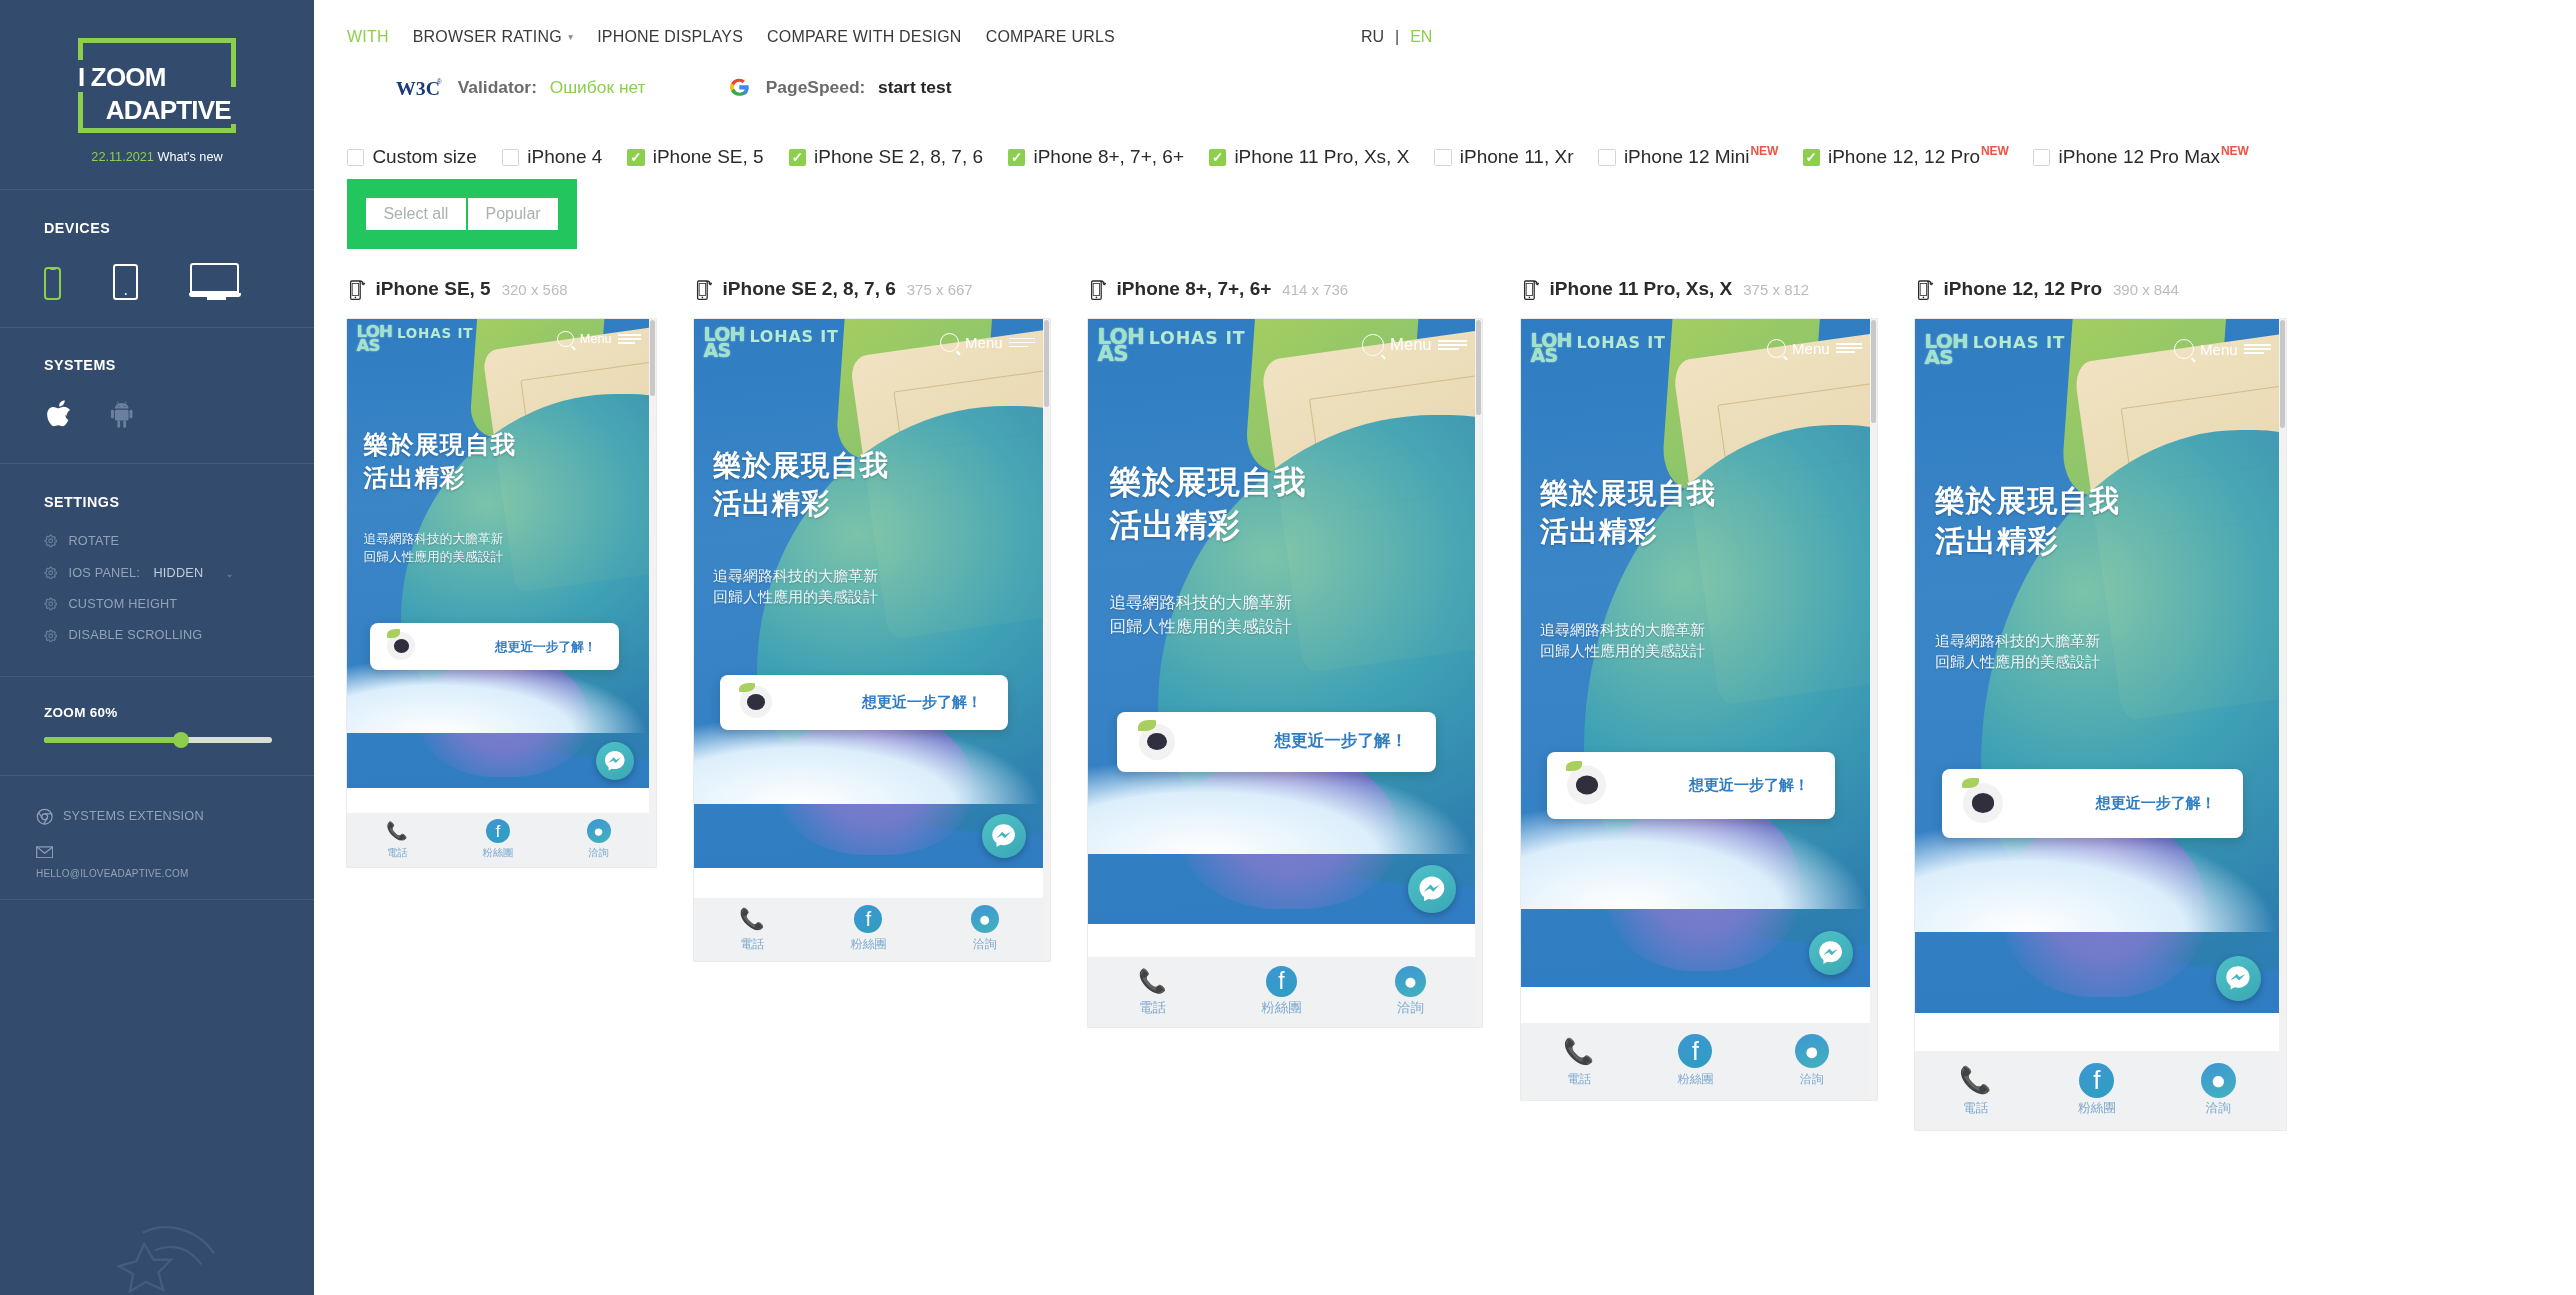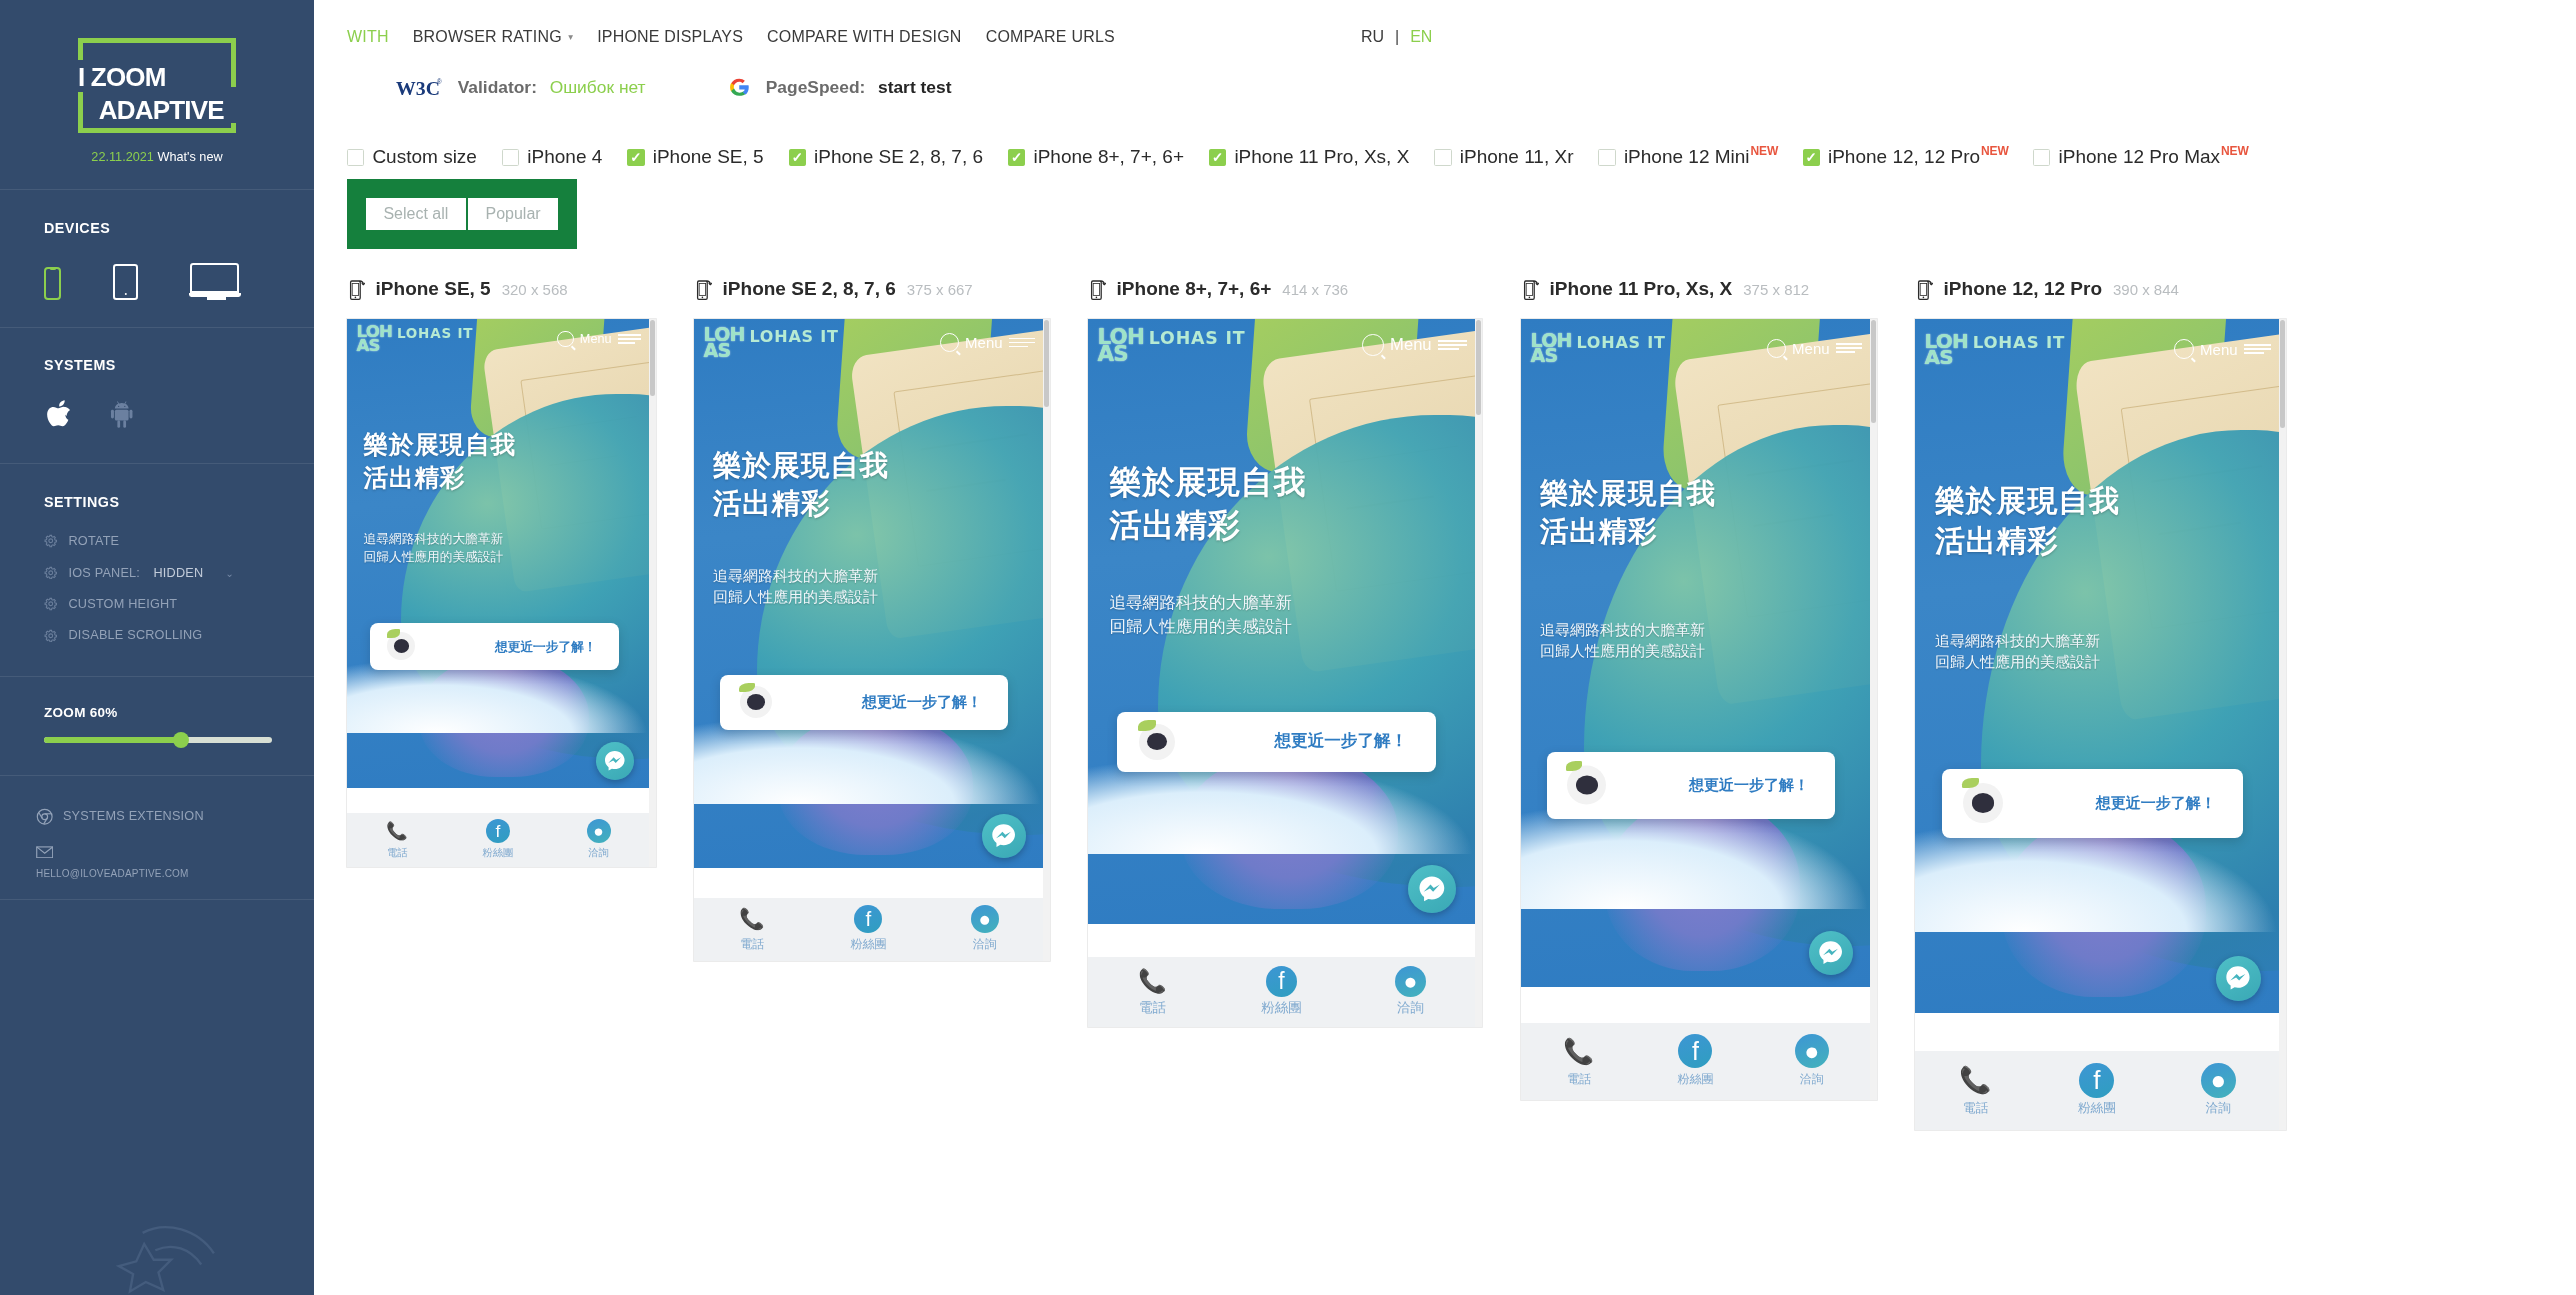--- a/index.html
+++ b/index.html
@@ -42,21 +42,21 @@
   }
   .logo-l1, .logo-l2 {
     position: absolute;
     color: #fff; font-weight: bold; letter-spacing: -0.8px;
     font-size: 26px; line-height: 1;
     background: #334b6c;
     padding: 1.6px 4.8px;
     white-space: nowrap;
   }
   .logo-l1 { left: -4.8px; top: 24px; }
-  .logo-l2 { left: 16px; top: 57px; }
+  .logo-l2 { left: 23px; top: 57px; }
 
   .logo-date {
     margin-top: 17.4px; text-align: center;
     font-size: 12.7px;
   }
   .logo-date .d { color: #8ccf4d; }
   .logo-date .w { color: #ffffff; }
 
   .sb-sep { height: 0.8px; background: rgba(255,255,255,0.09); margin-top: 25px; }
 
@@ -213,21 +213,21 @@
     content: "✓"; color: #fff; font-size: 13.5px; line-height: 1; font-weight: bold;
   }
   .ck .lbl { font-size: 19px; color: #2b2b2b; }
   .ck .new {
     color: #e8563f; font-size: 12px; font-weight: bold;
     position: relative; top: -8px; left: 0.8px;
   }
 
   .btnrow { display: flex; padding: 0 0 0 33px; margin-top: 11px; }
   .segbtns {
-    display: flex; background: #15803d; padding: 19px; gap: 2.4px;
+    display: flex; background: #22c55e; padding: 19px; gap: 2.4px;
   }
   .segbtn {
     background: #ffffff; border: none; cursor: pointer;
     font-size: 16px; color: #a8b2b0; padding: 7.1px 17.4px;
     font-family: "Liberation Sans", sans-serif;
   }
 
   .tooltip {
     position: absolute; left: 1032px; top: 329px;
     background: #5c5c5c; color: #f2f2f2;

